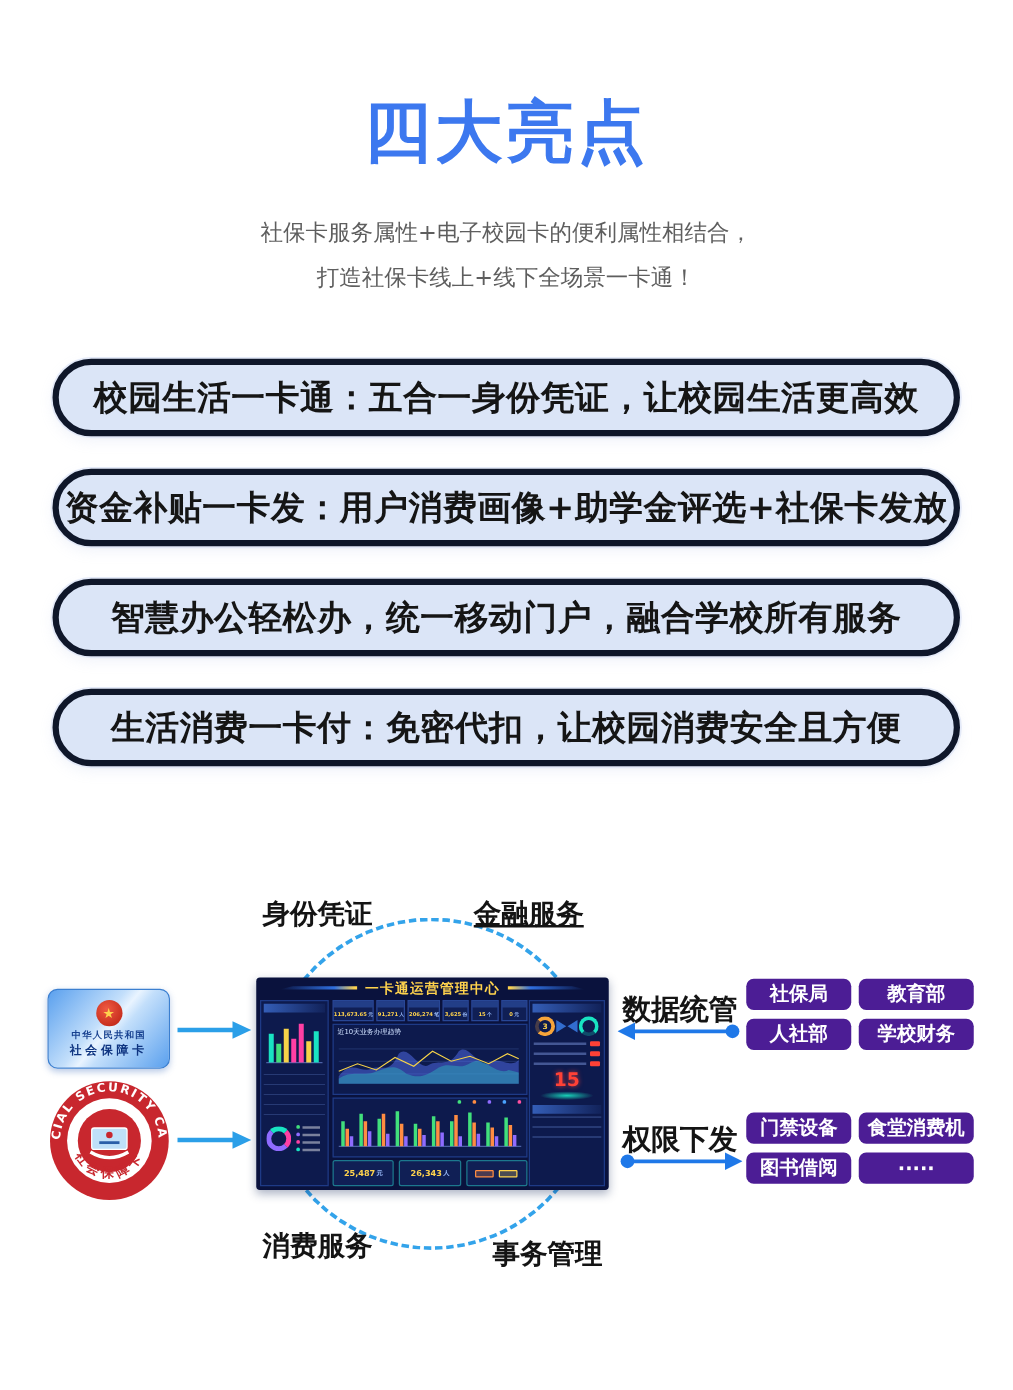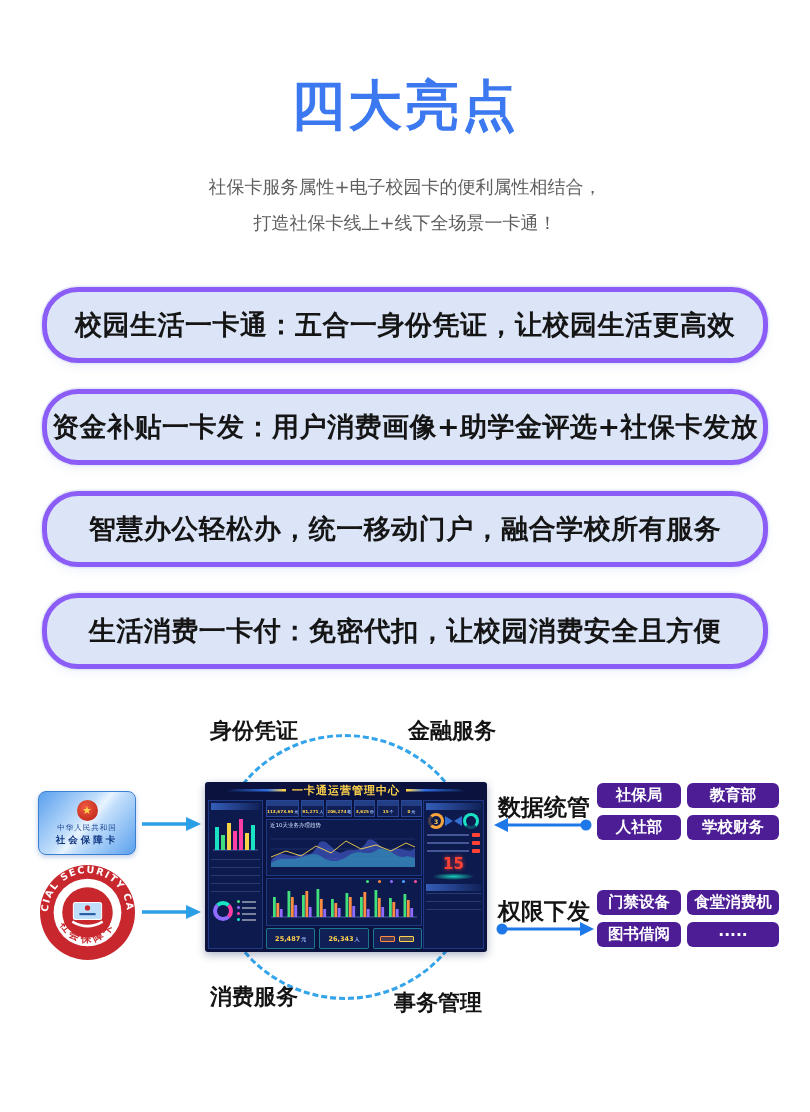--- a/index.html
+++ b/index.html
@@ -5,40 +5,40 @@
   * { margin:0; padding:0; box-sizing:border-box; }
   body { background:#fff; font-family:"DejaVu Sans","Liberation Sans",sans-serif; }
   .page { position:relative; width:810px; height:1112px; background:#fff; overflow:hidden; margin:0 auto; }
 
   
   .main-title { margin-top:70px; text-align:center; font-size:54px; font-weight:700;
     letter-spacing:3px; color:#3c78ef; }
   .subtitle { margin-top:26px; text-align:center; font-size:18px; line-height:36px; color:#5e5e5e; }
 
   .pills { margin-top:46px; display:flex; flex-direction:column; align-items:center; gap:26px; }
-  .pill { width:726px; height:76px; background:#dbe5f7; border:5px solid #8b5cf6; border-radius:36px;
+  .pill { width:726px; height:62px; background:#dbe5f7; border:5px solid #0f172a; border-radius:36px;
     box-shadow:0 0 0 1.5px #e4eaf8, 0 4px 10px rgba(170,190,225,.18);
     display:flex; align-items:center; justify-content:center; }
   .pill span { font-size:27px; font-weight:700; color:#151515; letter-spacing:.5px; }
 
   
   .diagram { position:absolute; left:0; top:700px; width:810px; height:412px; }
   .abs { position:absolute; }
 
   .dash-circle { left:212px; top:34px; width:266px; height:266px; border:3px dashed #33a3ea; border-radius:50%; }
   .quad-label { font-size:22px; font-weight:700; color:#141414; white-space:nowrap; }
 
   
   .ss-card { left:38px; top:91px; width:98px; height:64px; border-radius:8px;
     background:linear-gradient(130deg,#5aa0ee 0%,#c3dffb 42%,#e9f4ff 50%,#c3dffb 58%,#5aa0ee 100%);
     border:1px solid #3b7fd0; display:flex; flex-direction:column; align-items:center; justify-content:center;
     box-shadow:0 2px 5px rgba(60,110,190,.35); }
   .emblem { width:21px; height:21px; border-radius:50%; background:radial-gradient(circle at 40% 35%,#f05a42,#b81e10);
     display:flex; align-items:center; justify-content:center; color:#ffd34d; font-size:11px; line-height:1; }
-  .ss-line1 { margin-top:2px; font-size:7.5px; color:#16408f; letter-spacing:1px; }
+  .ss-line1 { margin-top:2px; font-size:7.5px; color:#16408f; letter-spacing:1px;font-weight:bold; }
   .ss-line2 { margin-top:1px; font-size:9.5px; font-weight:700; color:#0e3480; letter-spacing:3px; }
 
   
   .seal { left:39px; top:164px; }
   .flow-arrow { pointer-events:none; }
 
   
   .flow-label { font-size:23px; font-weight:700; color:#141414; white-space:nowrap; }
   .chip-grid { display:grid; grid-template-columns:84px 92px; gap:7px 6px; }
   .chip { height:25px; border-radius:6px; color:#fff; font-size:15.5px; font-weight:700;
@@ -121,21 +121,21 @@
     <div class="pill">
       <span>生活消费一卡付：免密代扣，让校园消费安全且方便</span>
     </div>
   </div>
 
   <div class="diagram">
 
     <div class="abs dash-circle"></div>
 
     <div class="abs quad-label" style="left:210px; top:16px;">身份凭证</div>
-    <div class="abs quad-label" style="left:408px; top:16px;">金融服务</div>
+    <div class="abs quad-label" style="left:379px; top:16px;text-decoration:underline;">金融服务</div>
     <div class="abs quad-label" style="left:210px; top:282px;">消费服务</div>
     <div class="abs quad-label" style="left:394px; top:288px;">事务管理</div>
 
     <div class="abs ss-card">
       <div class="emblem">★</div>
       <div class="ss-line1">中华人民共和国</div>
       <div class="ss-line2">社会保障卡</div>
     </div>
 
     <svg class="abs flow-arrow" style="left:140px; top:116px;" width="62" height="16" viewBox="0 0 62 16">

